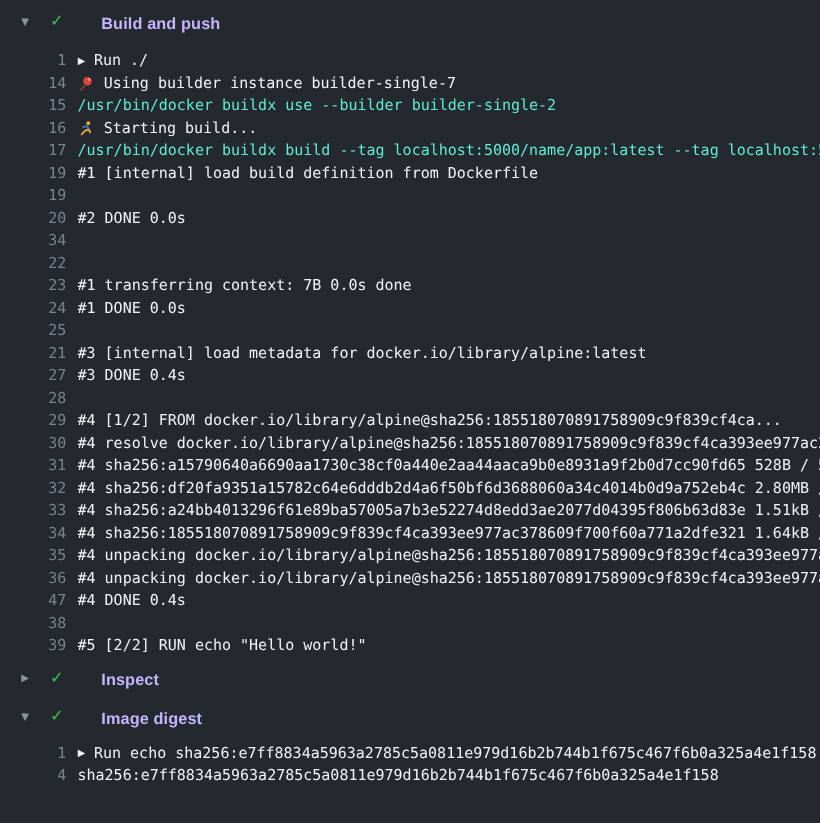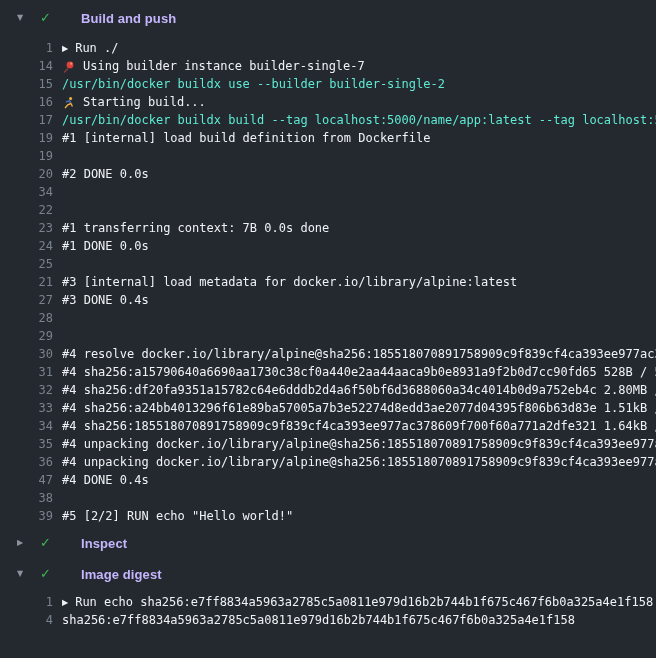--- a/index.html
+++ b/index.html
@@ -94,21 +94,21 @@
         <div class="log-line"><span class="num">19</span></div>
         <div class="log-line"><span class="num">20</span><span class="content"><span class="line-text">#2 DONE 0.0s</span></span></div>
         <div class="log-line"><span class="num">34</span><span class="content"><span class="line-text"></span></span></div>
         <div class="log-line"><span class="num">22</span></div>
         <div class="log-line"><span class="num">23</span><span class="content"><span class="line-text">#1 transferring context: 7B 0.0s done</span></span></div>
         <div class="log-line"><span class="num">24</span><span class="content"><span class="line-text">#1 DONE 0.0s</span></span></div>
         <div class="log-line"><span class="num">25</span><span class="content"><span class="line-text"></span></span></div>
         <div class="log-line"><span class="num">21</span><span class="content"><span class="line-text">#3 [internal] load metadata for docker.io/library/alpine:latest</span></span></div>
         <div class="log-line"><span class="num">27</span><span class="content"><span class="line-text">#3 DONE 0.4s</span></span></div>
         <div class="log-line"><span class="num">28</span><span class="content"><span class="line-text"></span></span></div>
-        <div class="log-line"><span class="num">29</span></div>
+        <div class="log-line"><span class="num">29</span><span class="content"><span class="line-text">#4 [1/2] FROM docker.io/library/alpine@sha256:185518070891758909c9f839cf4ca...</span></span></div>
         <div class="log-line"><span class="num">30</span><span class="content"><span class="line-text">#4 resolve docker.io/library/alpine@sha256:185518070891758909c9f839cf4ca393ee977ac3</span></span></div>
         <div class="log-line"><span class="num">31</span><span class="content"><span class="line-text">#4 sha256:a15790640a6690aa1730c38cf0a440e2aa44aaca9b0e8931a9f2b0d7cc90fd65 528B / 5</span></span></div>
         <div class="log-line"><span class="num">32</span><span class="content"><span class="line-text">#4 sha256:df20fa9351a15782c64e6dddb2d4a6f50bf6d3688060a34c4014b0d9a752eb4c 2.80MB /</span></span></div>
         <div class="log-line"><span class="num">33</span><span class="content"><span class="line-text">#4 sha256:a24bb4013296f61e89ba57005a7b3e52274d8edd3ae2077d04395f806b63d83e 1.51kB /</span></span></div>
         <div class="log-line"><span class="num">34</span><span class="content"><span class="line-text">#4 sha256:185518070891758909c9f839cf4ca393ee977ac378609f700f60a771a2dfe321 1.64kB /</span></span></div>
         <div class="log-line"><span class="num">35</span><span class="content"><span class="line-text">#4 unpacking docker.io/library/alpine@sha256:185518070891758909c9f839cf4ca393ee977a</span></span></div>
         <div class="log-line"><span class="num">36</span><span class="content"><span class="line-text">#4 unpacking docker.io/library/alpine@sha256:185518070891758909c9f839cf4ca393ee977a</span></span></div>
         <div class="log-line"><span class="num">47</span><span class="content"><span class="line-text">#4 DONE 0.4s</span></span></div>
         <div class="log-line"><span class="num">38</span><span class="content"><span class="line-text"></span></span></div>
         <div class="log-line"><span class="num">39</span><span class="content"><span class="line-text">#5 [2/2] RUN echo "Hello world!"</span></span></div>

